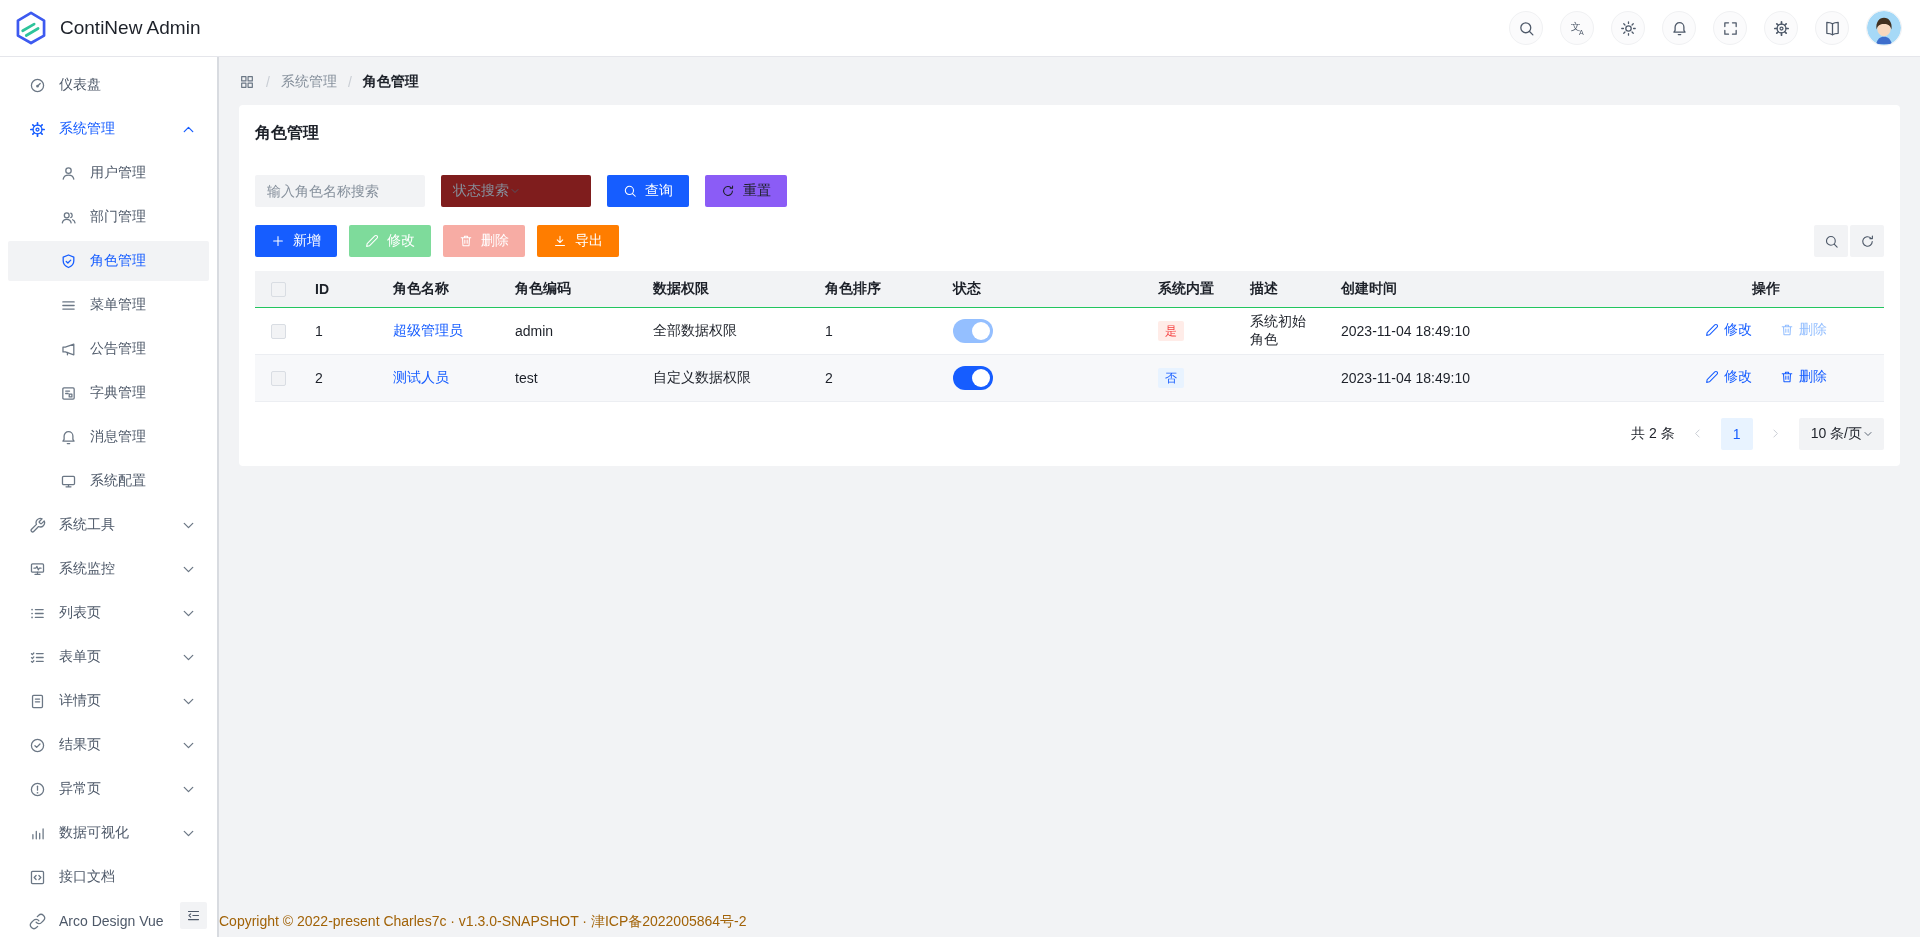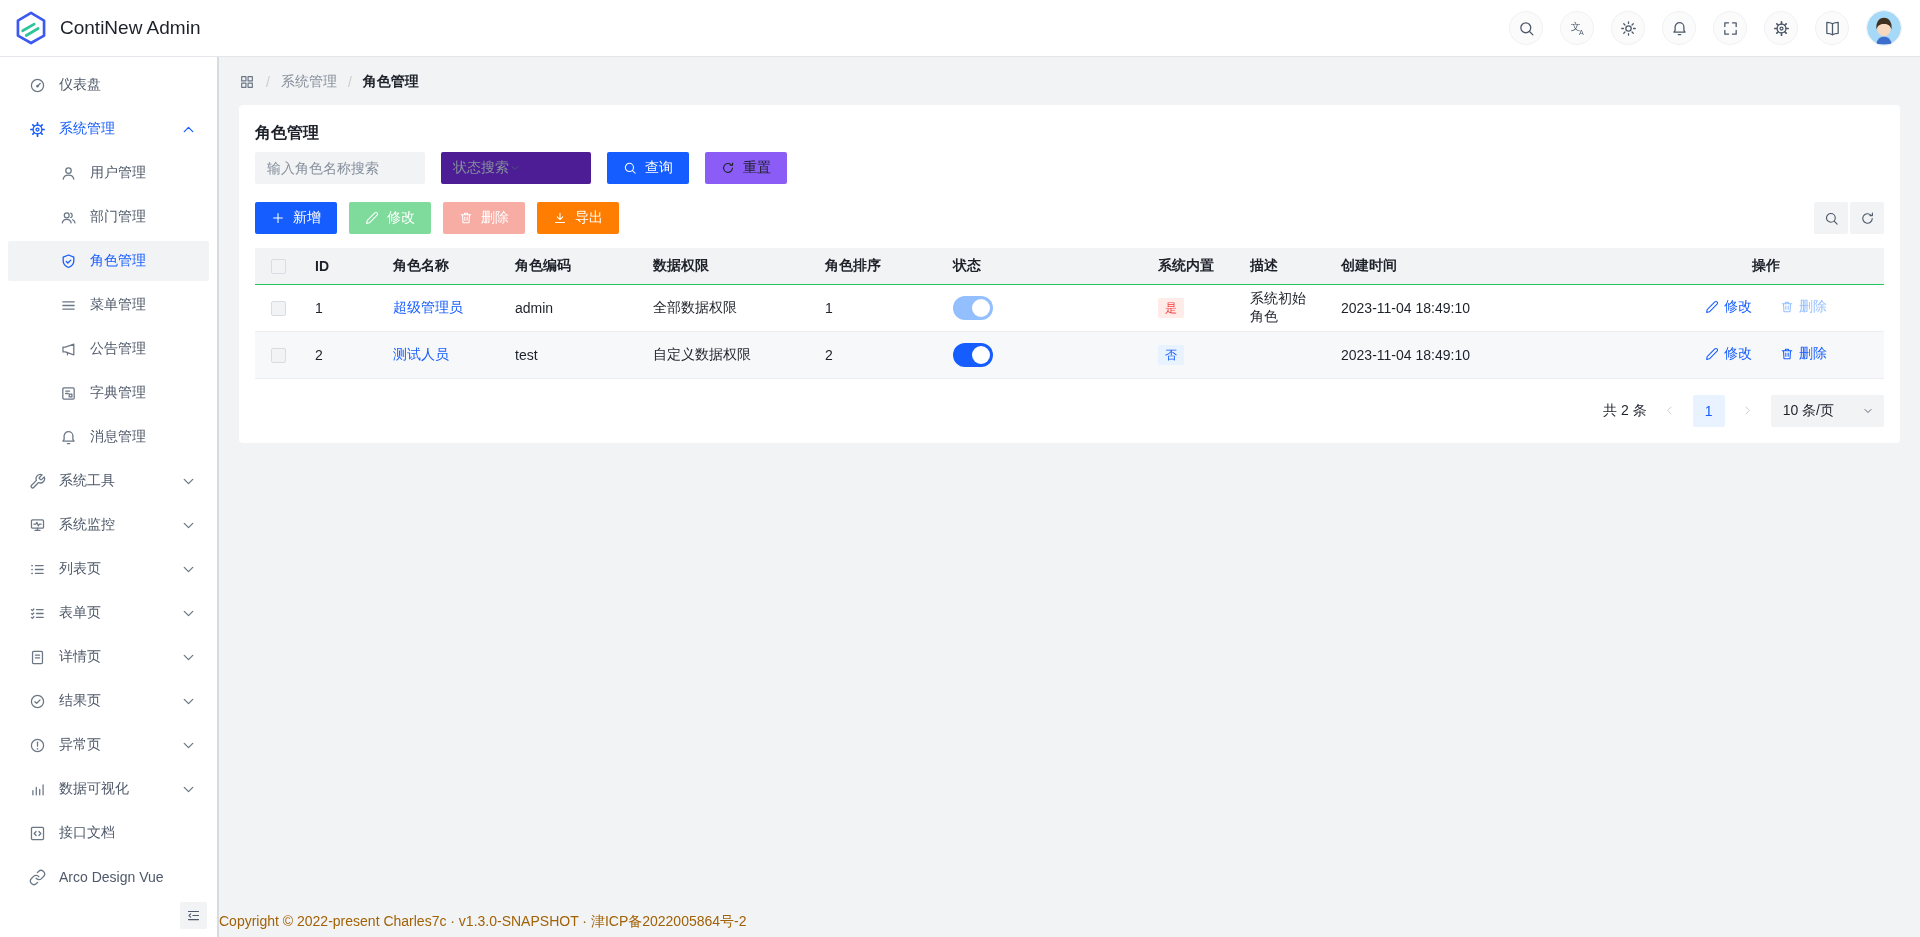--- a/index.html
+++ b/index.html
@@ -36,24 +36,24 @@
   .content{flex:1;display:flex;flex-direction:column;overflow:hidden}
   .breadcrumb{margin:16px 20px 0;display:flex;align-items:center;gap:11px;color:#86909c}
   .breadcrumb .i{width:16px;height:16px;color:#6b7785}
   .bc-sep{color:#c9cdd4}
   .bc-last{color:#1d2129;font-weight:600}
   .bc-item{cursor:pointer}
 
   .card{margin:14px 20px 0;background:#fff;border-radius:4px;padding:18px 16px 16px}
   .card-title{font-size:16px;font-weight:600;color:#1d2129}
 
-  .filter-row{margin-top:8px;display:flex;align-items:center;gap:16px}
+  .filter-row{margin-top:31px;display:flex;align-items:center;gap:16px}
   .txt-input{width:170px;height:32px;background:#f2f3f5;border:none;border-radius:2px;padding:0 12px;font-size:14px;color:#1d2129;font-family:inherit}
   .txt-input::placeholder{color:#86909c}
-  .select{height:32px;background:#4c1d95;border-radius:2px;display:flex;align-items:center;padding:0 10px 0 12px;color:#86909c;cursor:pointer}
+  .select{height:32px;background:#7f1d1d;border-radius:2px;display:flex;align-items:center;padding:0 10px 0 12px;color:#86909c;cursor:pointer}
   .select.status{width:150px}
   .select .i{width:12px;height:12px;color:#4e5969}
   .btn{height:32px;border:none;border-radius:2px;display:inline-flex;align-items:center;gap:8px;padding:0 16px;font-size:14px;font-family:Liberation Sans, sans-serif;cursor:pointer}
   .btn .i{width:14px;height:14px}
   .btn-primary{background:#165dff;color:#fff}
   .btn-plain{background:#8b5cf6;color:#1d2129}
   .btn-success-muted{background:#7edb9b;color:#fff}
   .btn-danger-muted{background:#f7aca4;color:#fff}
   .btn-warning{background:#ff7d00;color:#fff}
 
@@ -80,21 +80,21 @@
   .tag-blue{background:#e8f3ff;color:#165dff}
   .op{display:inline-flex;align-items:center;gap:5px;color:#165dff;cursor:pointer}
   .op .i{width:14px;height:14px}
   .op.disabled{color:#94bfff}
   .op + .op{margin-left:24px}
 
   .pagination{margin-top:16px;display:flex;justify-content:flex-end;align-items:center;gap:8px;color:#1d2129}
   .pg-nav{width:30px;height:30px;display:flex;align-items:center;justify-content:center;color:#c9cdd4;cursor:pointer}
   .pg-nav .i{width:13px;height:13px}
   .pg-page{width:32px;height:32px;background:#e8f3ff;color:#165dff;border-radius:2px;display:flex;align-items:center;justify-content:center;cursor:pointer}
-  .pg-size{height:32px;background:#f2f3f5;border-radius:2px;display:flex;align-items:center;gap:28px;padding:0 10px 0 12px;color:#1d2129;cursor:pointer}
+  .pg-size{height:32px;background:#f2f3f5;border-radius:2px;display:flex;align-items:center;gap:0;padding:0 10px 0 12px;color:#1d2129;cursor:pointer}
   .pg-size .i{width:12px;height:12px;color:#4e5969}
 
   footer{margin-top:auto;text-align:left;padding:18px 0 6px;color:#a16207}
 </style>
 </head>
 <body>
 
 <header class="topbar">
   <div class="logo-area">
     <span class="i logo">
@@ -260,20 +260,29 @@
       <span class="s-label">字典管理</span>
     </div>
     <div class="s-item sub">
       <span class="i">
           <svg viewBox="0 0 24 24" fill="none" stroke="currentColor" stroke-width="1.8" stroke-linecap="round" stroke-linejoin="round">
             <path d="M12 3.8a6.2 6.2 0 0 1 6.2 6.2v4.6l1.6 2.6H4.2l1.6-2.6V10A6.2 6.2 0 0 1 12 3.8z"></path>
             <path d="M10.3 20.6h3.4"></path>
           </svg>
         </span>
       <span class="s-label">消息管理</span>
+    </div>
+    <div class="s-item sub">
+      <span class="i">
+          <svg viewBox="0 0 24 24" fill="none" stroke="currentColor" stroke-width="1.8" stroke-linecap="round" stroke-linejoin="round">
+            <rect x="3.5" y="4.8" width="17" height="11.6" rx="1.5"></rect>
+            <path d="M12 16.4v3.1M8.5 19.5h7"></path>
+          </svg>
+        </span>
+      <span class="s-label">系统配置</span>
     </div>
     <div class="s-item">
       <span class="i">
           <svg viewBox="0 0 24 24" fill="none" stroke="currentColor" stroke-width="1.8" stroke-linecap="round" stroke-linejoin="round">
             <path d="M14.7 6.3a1 1 0 0 0 0 1.4l1.6 1.6a1 1 0 0 0 1.4 0l3.77-3.77a6 6 0 0 1-7.94 7.94l-6.91 6.91a2.12 2.12 0 0 1-3-3l6.91-6.91a6 6 0 0 1 7.94-7.94l-3.76 3.76z"></path>
           </svg>
         </span>
       <span class="s-label">系统工具</span>
       <span class="i chev">
           <svg viewBox="0 0 24 24" fill="none" stroke="currentColor" stroke-width="1.8" stroke-linecap="round" stroke-linejoin="round">

